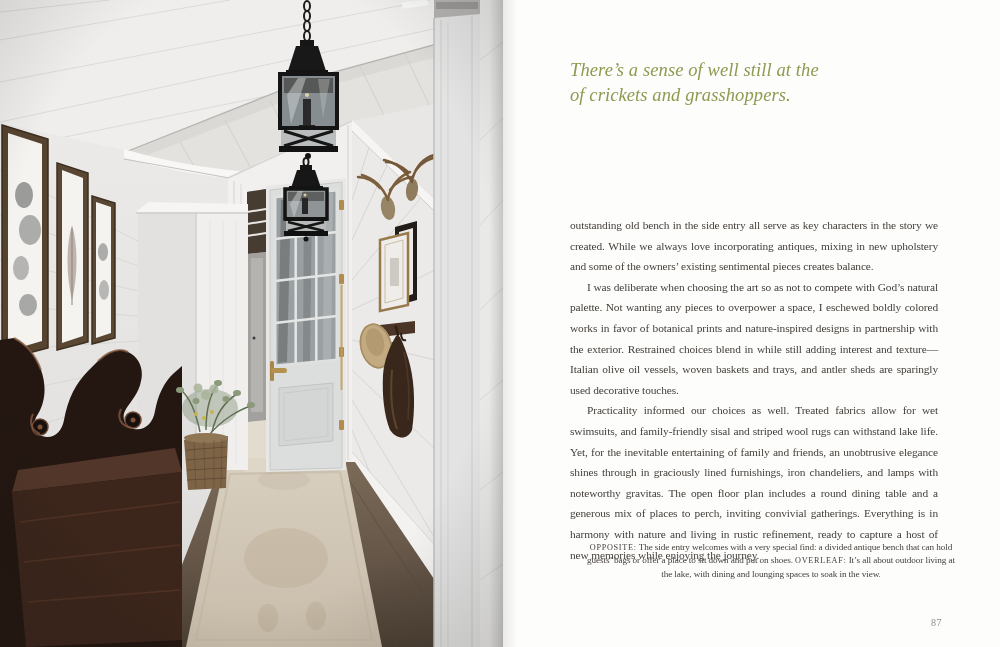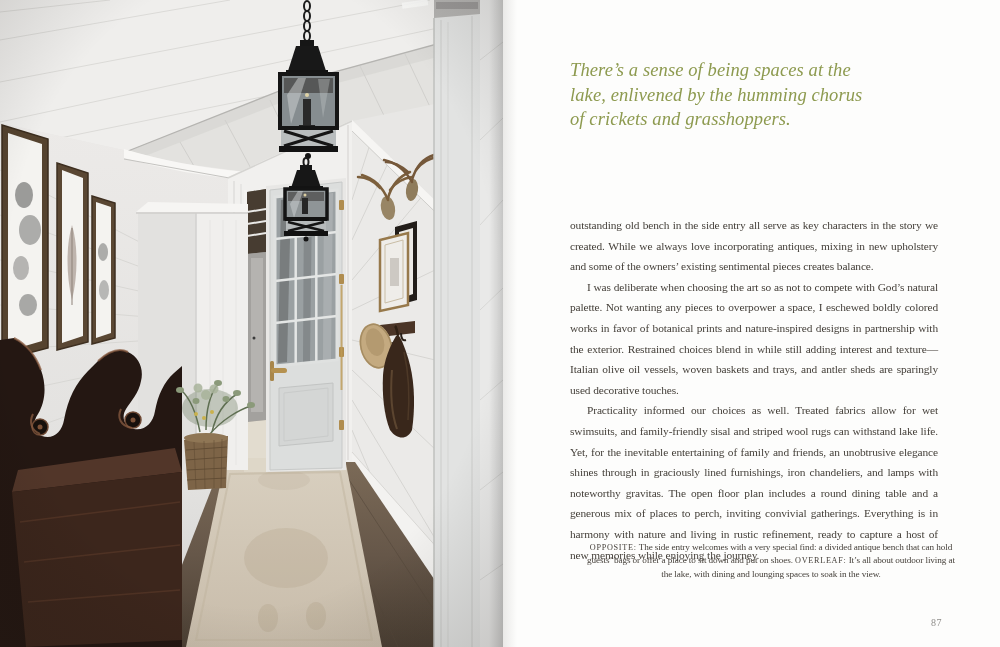--- a/index.html
+++ b/index.html
@@ -413,22 +413,21 @@
 
       <rect x="0" y="0" width="503" height="647" fill="url(#vignette)"></rect>
       <rect x="489" y="0" width="14" height="647" fill="url(#gutterGrad)"></rect>
     </svg>
   </div>
 
   <div class="text-page">
     <div class="gutter-shadow"></div>
 
     <div class="pull-quote" style="color: rgb(141, 154, 79);">
-      <div>There’s a sense of being spaces at the</div>
-      <div>lake, enlivened by the humming chorus</div>
+      <div>There’s a sense of well still at the</div>
       <div>of crickets and grasshoppers.</div>
     </div>
 
     <div class="body-copy" style="color: rgb(69, 64, 58); margin-top: 44px;">
       <p>outstanding old bench in the side entry all serve as key characters in the story we created. While we always love incorporating antiques, mixing in new upholstery and some of the owners’ existing sentimental pieces creates balance.</p>
       <p class="indent">I was deliberate when choosing the art so as not to compete with God’s natural palette. Not wanting any pieces to overpower a space, I eschewed boldly colored works in favor of botanical prints and nature-inspired designs in partnership with the exterior. Restrained choices blend in while still adding interest and texture—Italian olive oil vessels, woven baskets and trays, and antler sheds are sparingly used decorative touches.</p>
       <p class="indent">Practicality informed our choices as well. Treated fabrics allow for wet swimsuits, and family-friendly sisal and striped wool rugs can withstand lake life. Yet, for the inevitable entertaining of family and friends, an unobtrusive elegance shines through in graciously lined furnishings, iron chandeliers, and lamps with noteworthy gravitas. The open floor plan includes a round dining table and a generous mix of places to perch, inviting convivial gatherings. Everything is in harmony with nature and living in rustic refinement, ready to capture a host of new memories while enjoying the journey.</p>
     </div>
 
     <div class="photo-caption" style="color: rgb(70, 65, 59);">

